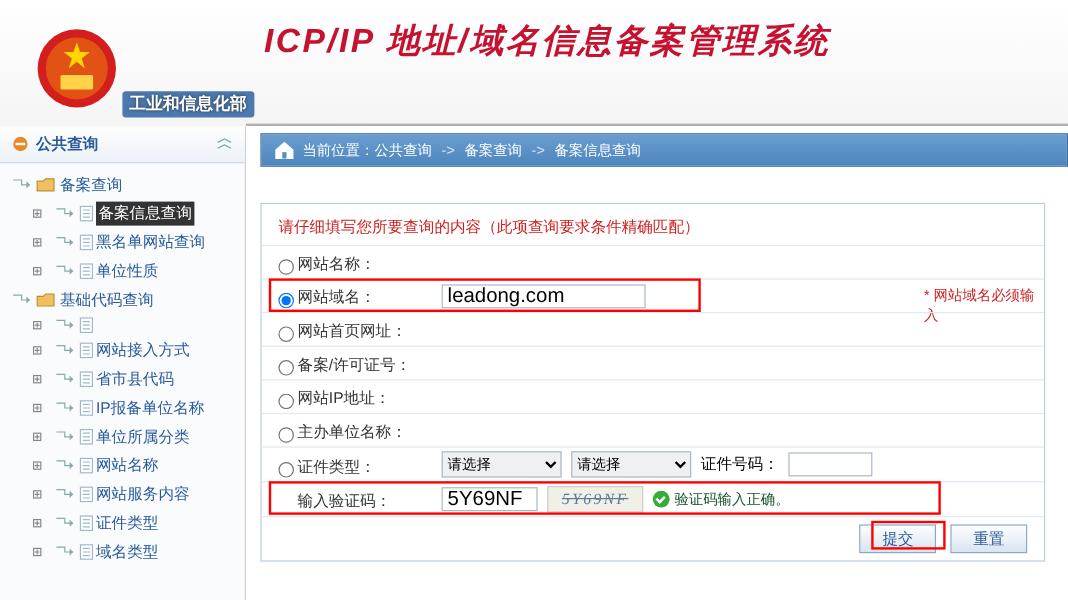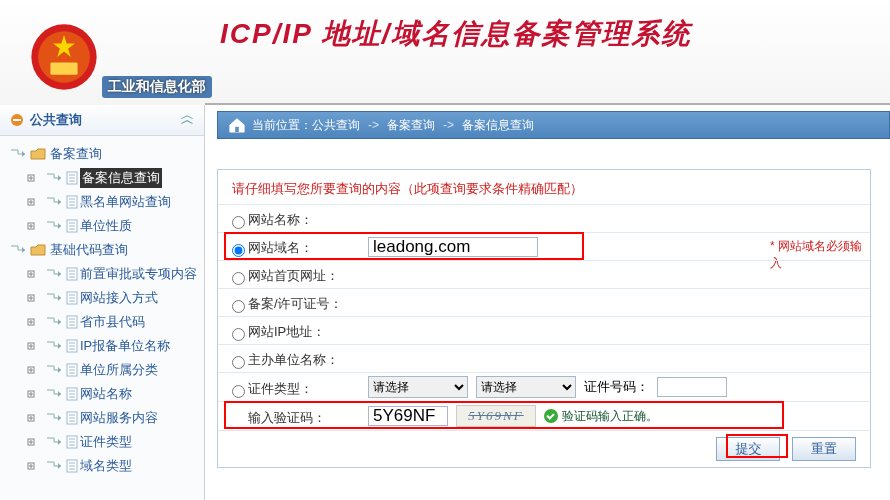--- a/index.html
+++ b/index.html
@@ -155,21 +155,20 @@
             <path d="M3 6 L7 6 M5 4 L5 8" stroke="#888"></path>
           </svg>
           <svg class="tree-icon" viewBox="0 0 16 12">
             <path d="M1 2 L8 2 L8 6 L15 6" fill="none" stroke="#8aa" stroke-width="1"></path>
             <path d="M12 3 L15 6 L12 9 Z" fill="#8aa"></path>
           </svg>
           <svg width="12" height="14" viewBox="0 0 12 14">
             <rect x="1" y="1" width="10" height="12" fill="#fff" stroke="#a0b8d0"></rect>
             <path d="M3 4 L9 4 M3 7 L9 7 M3 10 L9 10" stroke="#a0b8d0"></path>
           </svg> 
-          <span class="label" style="margin-left:2px">前置审批或专项内容</span>
         </div>
         <div class="tree-item leaf">
           <svg class="tree-icon" viewBox="0 0 16 12">
             <rect x="2" y="3" width="6" height="6" fill="none" stroke="#888"></rect>
             <path d="M3 6 L7 6 M5 4 L5 8" stroke="#888"></path>
           </svg>
           <svg class="tree-icon" viewBox="0 0 16 12">
             <path d="M1 2 L8 2 L8 6 L15 6" fill="none" stroke="#8aa" stroke-width="1"></path>
             <path d="M12 3 L15 6 L12 9 Z" fill="#8aa"></path>
           </svg>

